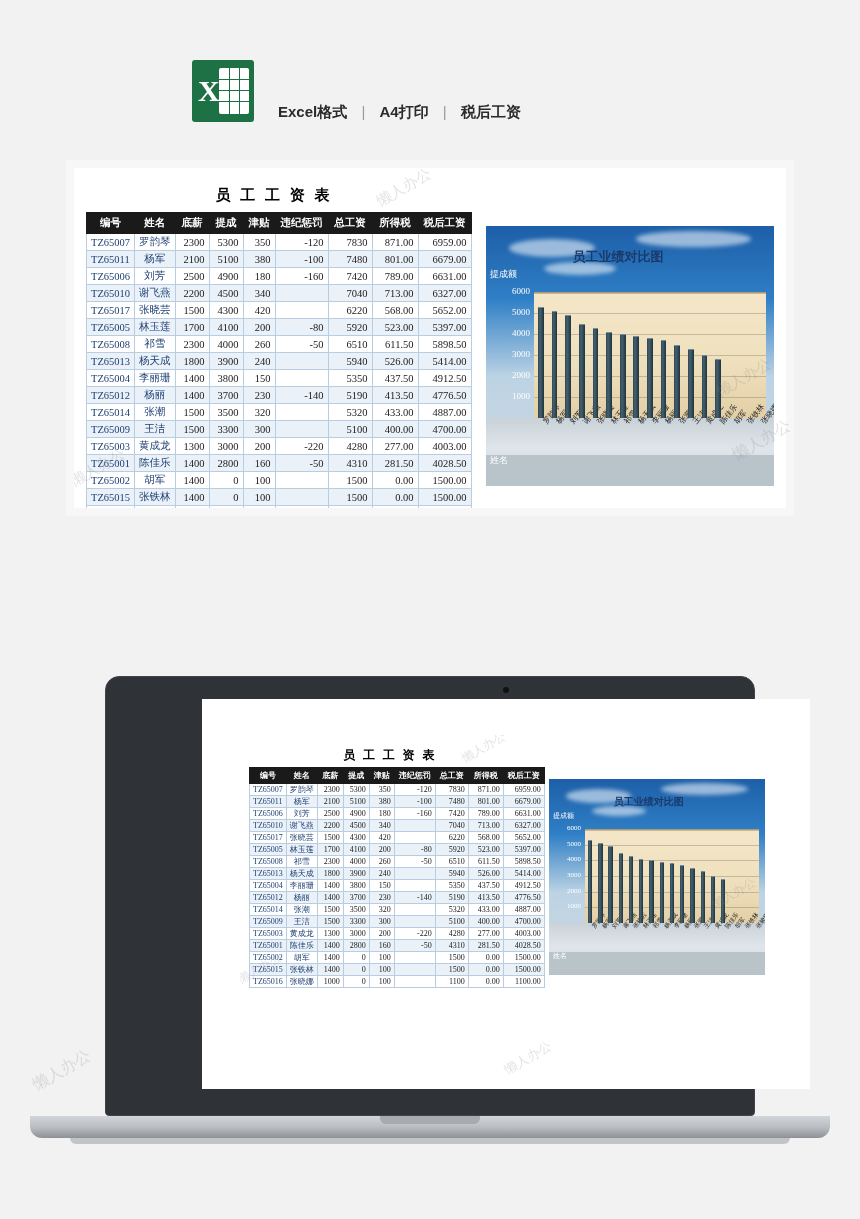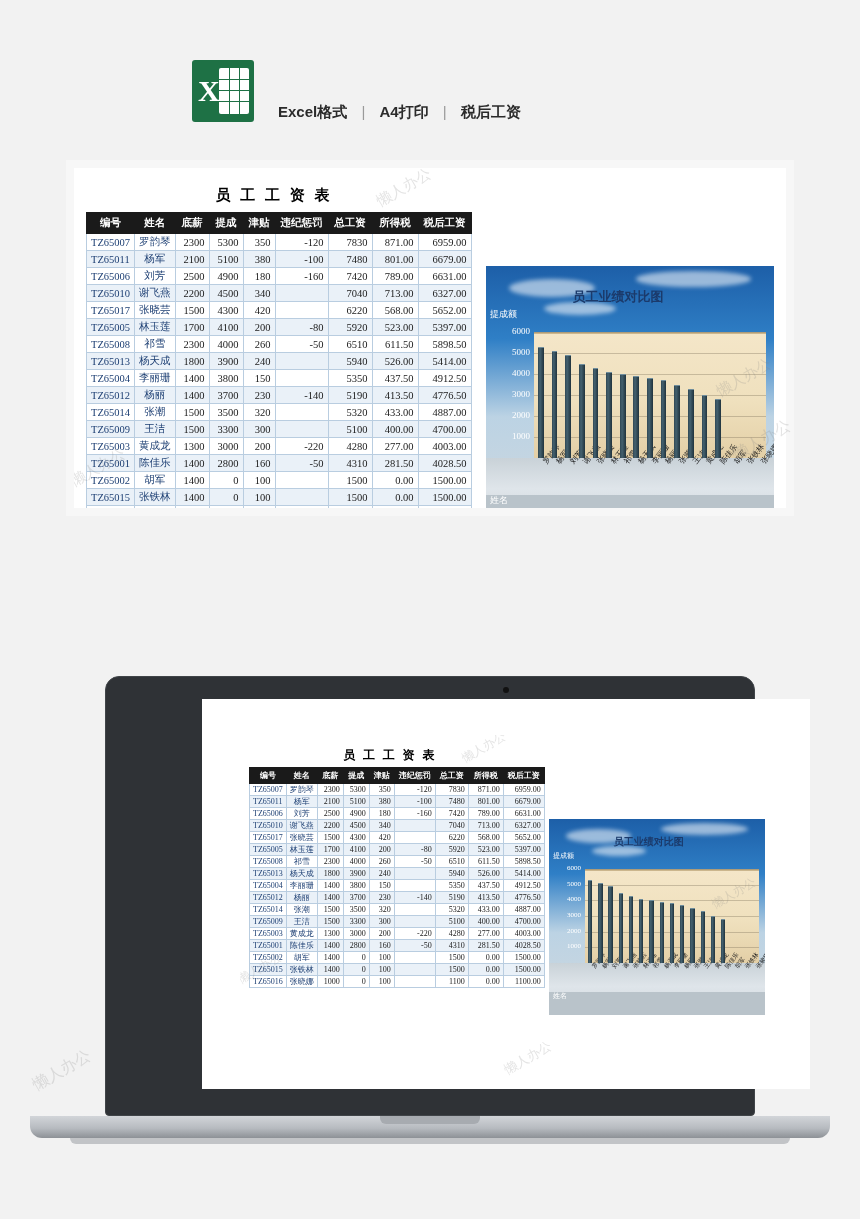--- a/index.html
+++ b/index.html
@@ -98,21 +98,20 @@
   table.pay tbody tr:nth-child(even) td { background: #eaf1f8; }
   td.c-id { text-align: left; color: #1d3f73; }
   td.c-name { text-align: center; color: #1d3f73; }
   td.c-num { text-align: right; color: #1a1a1a; }
 
   
   .chart-box {
     position: relative;
     overflow: hidden;
     background: linear-gradient(to bottom, #1d5fa8 0%, #2f7fc6 28%, #bcd3e4 58%, #cfd8de 100%);
-    margin-top: 40px;
   }
   .chart-sky-cloud {
     position: absolute;
     background: rgba(255,255,255,0.55);
     border-radius: 50%;
     filter: blur(2px);
   }
   .chart-building {
     position: absolute;
     background: linear-gradient(to bottom, #f4e6c8 0%, #efe0bd 55%, #e3cfa6 100%);

